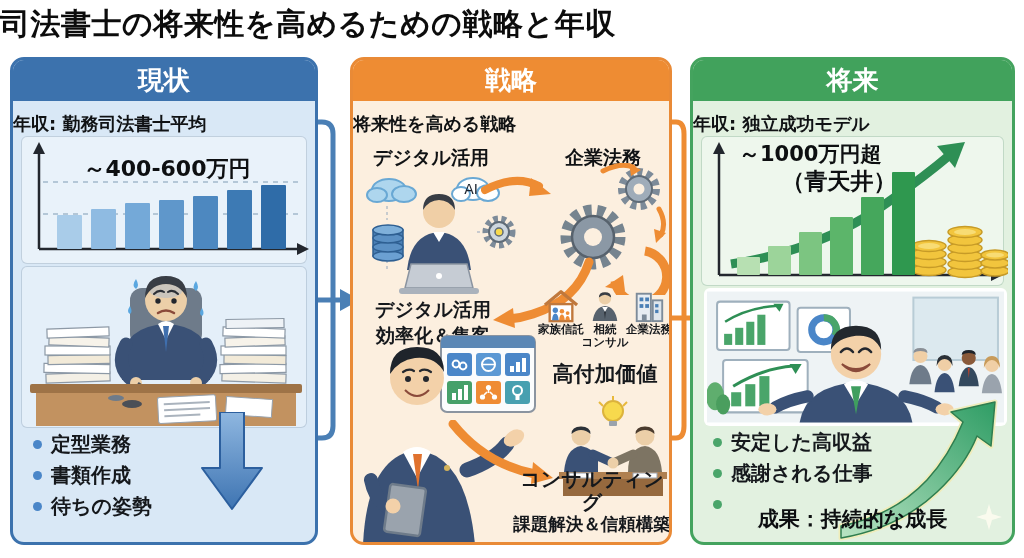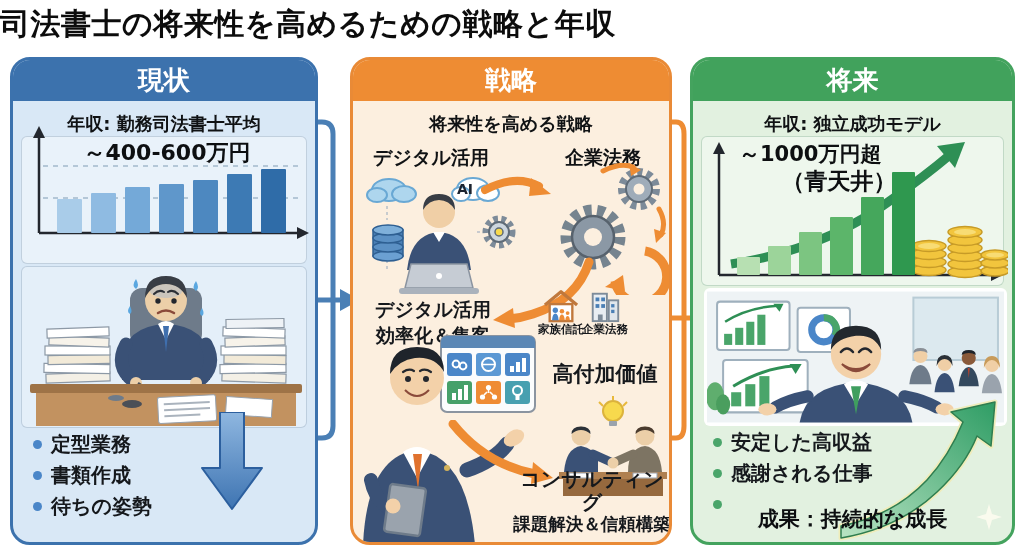--- a/index.html
+++ b/index.html
@@ -1,33 +1,33 @@
 <!DOCTYPE html>
 <html><head>
 <meta charset="utf-8">
 <style>
 *{margin:0;padding:0;box-sizing:border-box}
 html,body{width:1024px;height:558px}
 body{background:#fff;font-family:"DejaVu Sans","Liberation Sans",sans-serif;position:relative;overflow:hidden;color:#15181c}
 .title{position:absolute;top:4px;left:0;width:100%;text-align:left;font-size:30px;font-weight:900;letter-spacing:.5px;color:#0c0c0c}
-.col{position:absolute;top:57px;height:488px;border-radius:20px;overflow:hidden;border:3px solid}
+.col{position:absolute;top:57px;height:488px;border-radius:14px;overflow:hidden;border:3px solid}
 .col-current{left:10px;width:308px;background:#d9e8f6;border-color:#3c72ad}
 .col-strategy{left:350px;width:322px;background:#fcefdf;border-color:#e98a36}
 .col-future{left:690px;width:325px;background:#e2f1e0;border-color:#44a35e}
 .col-header{height:41px;line-height:41px;text-align:center;color:#fff;font-size:26px;font-weight:800}
 .col-current .col-header{background:#3c72ad}
 .col-strategy .col-header{background:#ee8c33}
 .col-future .col-header{background:#41a25c}
-.subtitle{position:absolute;top:52px;left:0;width:100%;text-align:center;font-size:18px;font-weight:800;color:#101214}
+.subtitle{position:absolute;top:52px;left:0;width:100%;font-size:18px;font-weight:800;color:#101214}
 .zone{position:absolute;left:8px;right:8px;background:rgba(255,255,255,.42);border:1px solid rgba(100,130,160,.30);border-radius:6px}
 .zc1{top:76px;height:128px}
 .zi1{top:206px;height:162px;background:rgba(255,255,255,.30)}
 .zc3{top:76px;height:150px;border-color:rgba(90,150,110,.30)}
 .chart{position:absolute}
-.chart-current{left:10px;top:64px;width:288px;height:122px}
+.chart-current{left:10px;top:80px;width:288px;height:122px}
 .chart-future{left:10px;top:78px;width:305px;height:148px}
 .chart svg.axes{position:absolute;left:0;top:0;width:100%;height:100%}
 .bars{position:absolute;display:flex;align-items:flex-end}
 .chart-current .bars{left:34px;bottom:13px;height:86px;gap:9px}
 .chart-current .bar{width:25px}
 .chart-future .bars{left:34px;bottom:11px;height:112px;gap:8px}
 .chart-future .bar{width:23px}
 .bar{border-radius:1px}
 .chart-label{position:absolute;font-weight:800;color:#0d0f11}
 .lab-c1{top:14px;left:0;width:100%;text-align:center;font-size:22px}
@@ -45,27 +45,27 @@
 .col-current .dot{background:#4a86c8}
 .col-future .dot{background:#4aa56a}
 .col-footer{position:absolute;bottom:9px;left:0;width:100%;text-align:center;font-size:20px;font-weight:800;color:#0c0e10}
 .col-future .col-footer{font-size:21px}
 .down-arrow{position:absolute;left:186px;top:352px;width:66px;height:100px}
 .s-label{position:absolute;font-weight:800;font-size:19px;color:#101214}
 .lab-digital{left:16px;top:85px;width:124px;text-align:center}
 .lab-special{left:204px;top:85px;width:92px;text-align:center}
 .digital-caption{position:absolute;left:14px;top:237px;width:132px;text-align:center;font-weight:800;font-size:19px;line-height:1.35}
 .illu-digital{left:6px;top:108px;width:165px;height:135px}
-.ai-badge{position:absolute;left:104px;top:121px;width:28px;font-size:14px;font-weight:700;color:#1c2averá2}
+.ai-badge{position:absolute;left:104px;top:121px;width:28px;text-align:center;font-size:14px;font-weight:400;color:#1c2averá2}
 .ai-badge{color:#1c2430}
 .illu-gears{left:198px;top:103px;width:118px;height:132px}
 .arrow-c{position:absolute;left:128px;top:112px;width:72px;height:40px}
 .arrow-a{position:absolute;left:138px;top:196px;width:108px;height:74px}
 .arrow-b{position:absolute;left:92px;top:360px;width:112px;height:72px}
-.specialties{position:absolute;left:186px;top:229px;width:132px;display:flex;justify-content:flex-start}
+.specialties{position:absolute;left:186px;top:229px;width:132px;display:flex;justify-content:center}
 .spec{width:44px;display:flex;flex-direction:column;align-items:center}
 .spec svg{width:38px;height:34px}
 .spec-label{font-size:11.5px;font-weight:800;line-height:1.1;text-align:center;white-space:nowrap}
 .high-value{position:absolute;left:186px;top:300px;width:132px;text-align:center;font-size:21px;font-weight:800}
 .dashboard{position:absolute;left:87px;top:275px;width:96px;height:78px}
 .illu-present{left:2px;top:278px;width:178px;height:207px}
 .illu-handshake{left:202px;top:336px;width:116px;height:100px}
 .footer-strategy{position:absolute;left:160px;bottom:6px;width:158px;text-align:center;font-weight:800}
 .fs1{font-size:20px;line-height:1.15}
 .fs2{font-size:17.5px;line-height:1.25}
@@ -282,20 +282,30 @@
         <path d="M3 17 L20 3 L37 17" stroke="#c0783c" stroke-width="3.5" fill="none" stroke-linejoin="round"></path>
         <rect x="8" y="16" width="24" height="18" fill="#fff" stroke="#c0783c" stroke-width="2.5"></rect>
         <circle cx="14" cy="22.5" r="2.8" fill="#4a86c8"></circle>
         <path d="M10.5 33 Q11 26 14 26 Q17 26 17.5 33 Z" fill="#4a86c8"></path>
         <circle cx="21" cy="23.5" r="2.4" fill="#ef8c35"></circle>
         <path d="M18 33 Q18.5 27 21 27 Q23.5 27 24 33 Z" fill="#ef8c35"></path>
         <circle cx="27" cy="25.5" r="2" fill="#ef8c35"></circle>
         <path d="M24.6 33 Q25 28.6 27 28.6 Q29 28.6 29.4 33 Z" fill="#ef8c35"></path>
       </svg>
       <span class="spec-label"><span>家族信託</span><br><span></span></span>
+    </div>
+    <div class="spec">
+      <svg viewBox="0 0 40 36">
+        <circle cx="20" cy="10" r="6.5" fill="#eccfa8"></circle>
+        <path d="M13.5 9 Q13.5 3.5 20 3.5 Q26.5 3.5 26.5 9 Q23 6 20 6 Q17 6 13.5 9 Z" fill="#383d45"></path>
+        <path d="M7 34 Q9 19 20 18 Q31 19 33 34 Z" fill="#57626d"></path>
+        <path d="M17 19 L20 24 L23 19 Z" fill="#fff"></path>
+        <path d="M19 24 h2 l-1 8 z" fill="#2b3138"></path>
+      </svg>
+      <span class="spec-label"><span>相続</span><br><span>コンサル</span></span>
     </div>
     <div class="spec">
       <svg viewBox="0 0 40 36">
         <rect x="7" y="5" width="15" height="29" fill="#e8edf2" stroke="#7d8b99" stroke-width="2"></rect>
         <rect x="24" y="12" width="10" height="22" fill="#dfe6ec" stroke="#7d8b99" stroke-width="2"></rect>
         <rect x="10" y="9" width="4" height="4" fill="#4a7fb5"></rect>
           <rect x="16" y="9" width="4" height="4" fill="#4a7fb5"></rect>
         <rect x="10" y="16" width="4" height="4" fill="#4a7fb5"></rect>
           <rect x="16" y="16" width="4" height="4" fill="#4a7fb5"></rect>
         <rect x="26.5" y="16" width="3.5" height="3.5" fill="#4a7fb5"></rect>

